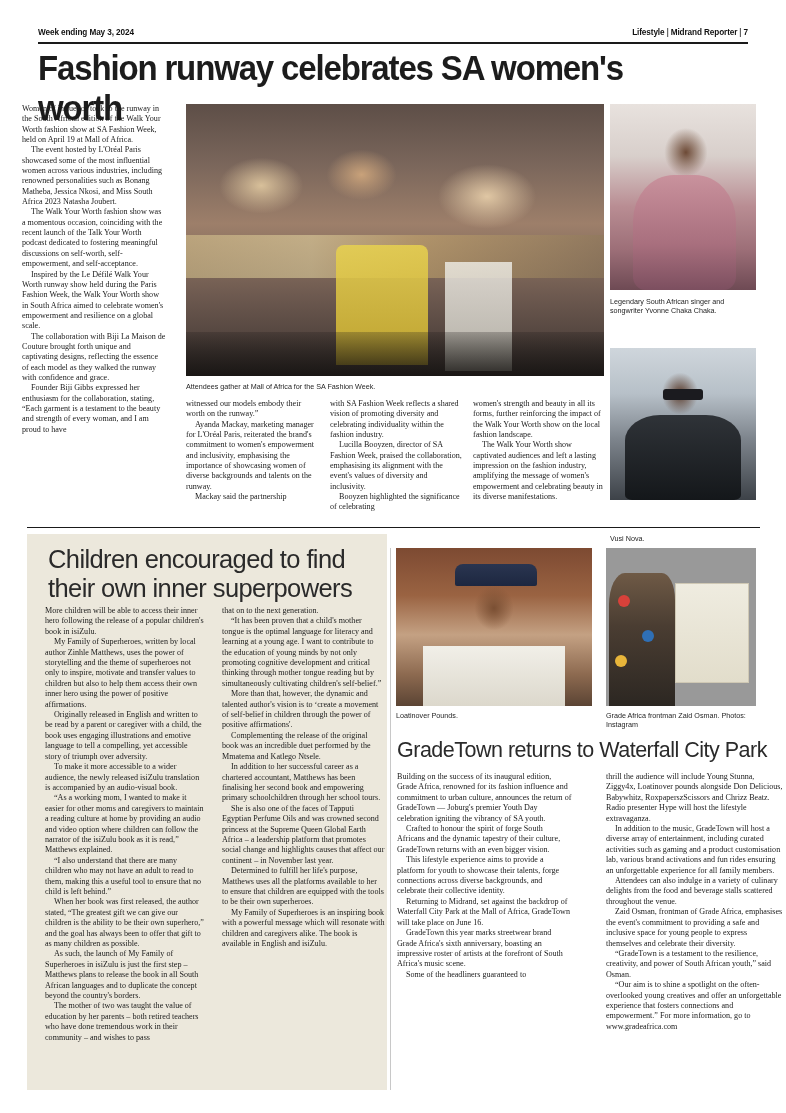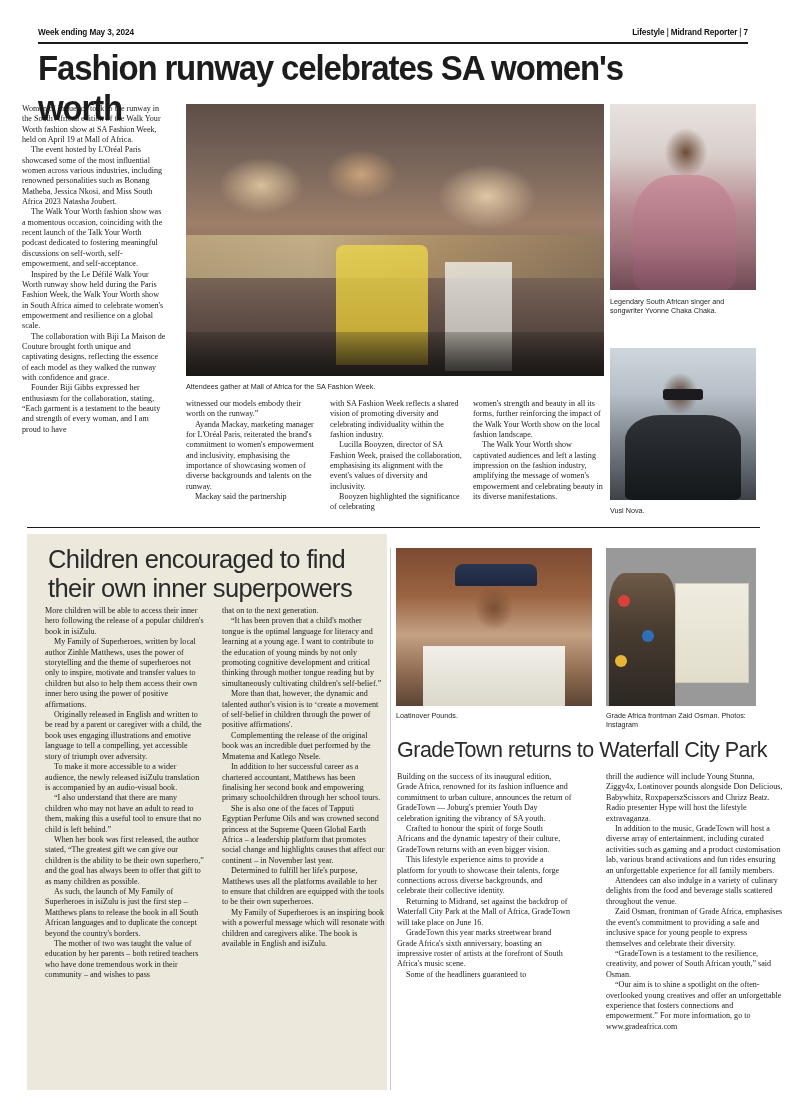--- a/index.html
+++ b/index.html
@@ -215,21 +215,21 @@
 
   <div class="photo ph-yvonne">
     <div class="dress"></div>
   </div>
   <div class="caption" style="left:610px; top:297px; width:148px;">Legendary South African singer and songwriter Yvonne Chaka Chaka.</div>
 
   <div class="photo ph-vusi">
     <div class="glasses"></div>
     <div class="jacket"></div>
   </div>
-  <div class="caption" style="left:610px; top:506px; width:148px;">Vusi Nova.</div>
+  <div class="caption" style="left:610px; top:534px; width:148px;">Vusi Nova.</div>
 
   <div class="a1-lower" style="left:186px; width:134px;">
     <p class="first">witnessed our models embody their worth on the runway.”</p>
     <p>Ayanda Mackay, marketing manager for L'Oréal Paris, reiterated the brand's commitment to women's empowerment and inclusivity, emphasising the importance of showcasing women of diverse backgrounds and talents on the runway.</p>
     <p>Mackay said the partnership</p>
   </div>
   <div class="a1-lower" style="left:330px; width:134px;">
     <p class="first">with SA Fashion Week reflects a shared vision of promoting diversity and celebrating individuality within the fashion industry.</p>
     <p>Lucilla Booyzen, director of SA Fashion Week, praised the collaboration, emphasising its alignment with the event's values of diversity and inclusivity.</p>
     <p>Booyzen highlighted the significance of celebrating</p>
@@ -242,20 +242,21 @@
   <div class="hrule" style="left:27px; top:527px; width:733px;"></div>
 
   <div class="a2-block"></div>
   <div class="headline-a2">Children encouraged to find their own inner superpowers</div>
 
   <div class="a2-col" style="left:45px; width:160px;">
     <p class="first">More children will be able to access their inner hero following the release of a popular children's book in isiZulu.</p>
     <p>My Family of Superheroes, written by local author Zinhle Matthews, uses the power of storytelling and the theme of superheroes not only to inspire, motivate and transfer values to children but also to help them access their own inner hero using the power of positive affirmations.</p>
     <p>Originally released in English and written to be read by a parent or caregiver with a child, the book uses engaging illustrations and emotive language to tell a compelling, yet accessible story of triumph over adversity.</p>
     <p>To make it more accessible to a wider audience, the newly released isiZulu translation is accompanied by an audio-visual book.</p>
+    <p>“As a working mom, I wanted to make it easier for other moms and caregivers to maintain a reading culture at home by providing an audio and video option where children can follow the narrator of the isiZulu book as it is read,” Matthews explained.</p>
     <p>“I also understand that there are many children who may not have an adult to read to them, making this a useful tool to ensure that no child is left behind.”</p>
     <p>When her book was first released, the author stated, “The greatest gift we can give our children is the ability to be their own superhero,” and the goal has always been to offer that gift to as many children as possible.</p>
     <p>As such, the launch of My Family of Superheroes in isiZulu is just the first step – Matthews plans to release the book in all South African languages and to duplicate the concept beyond the country's borders.</p>
     <p>The mother of two was taught the value of education by her parents – both retired teachers who have done tremendous work in their community – and wishes to pass</p>
   </div>
   <div class="a2-col" style="left:222px; width:163px;">
     <p class="first">that on to the next generation.</p>
     <p>“It has been proven that a child's mother tongue is the optimal language for literacy and learning at a young age. I want to contribute to the education of young minds by not only promoting cognitive development and critical thinking through mother tongue reading but by simultaneously cultivating children's self-belief.”</p>
     <p>More than that, however, the dynamic and talented author's vision is to ‘create a movement of self-belief in children through the power of positive affirmations'.</p>
     <p>Complementing the release of the original book was an incredible duet performed by the Mmatema and Katlego Ntsele.</p>

